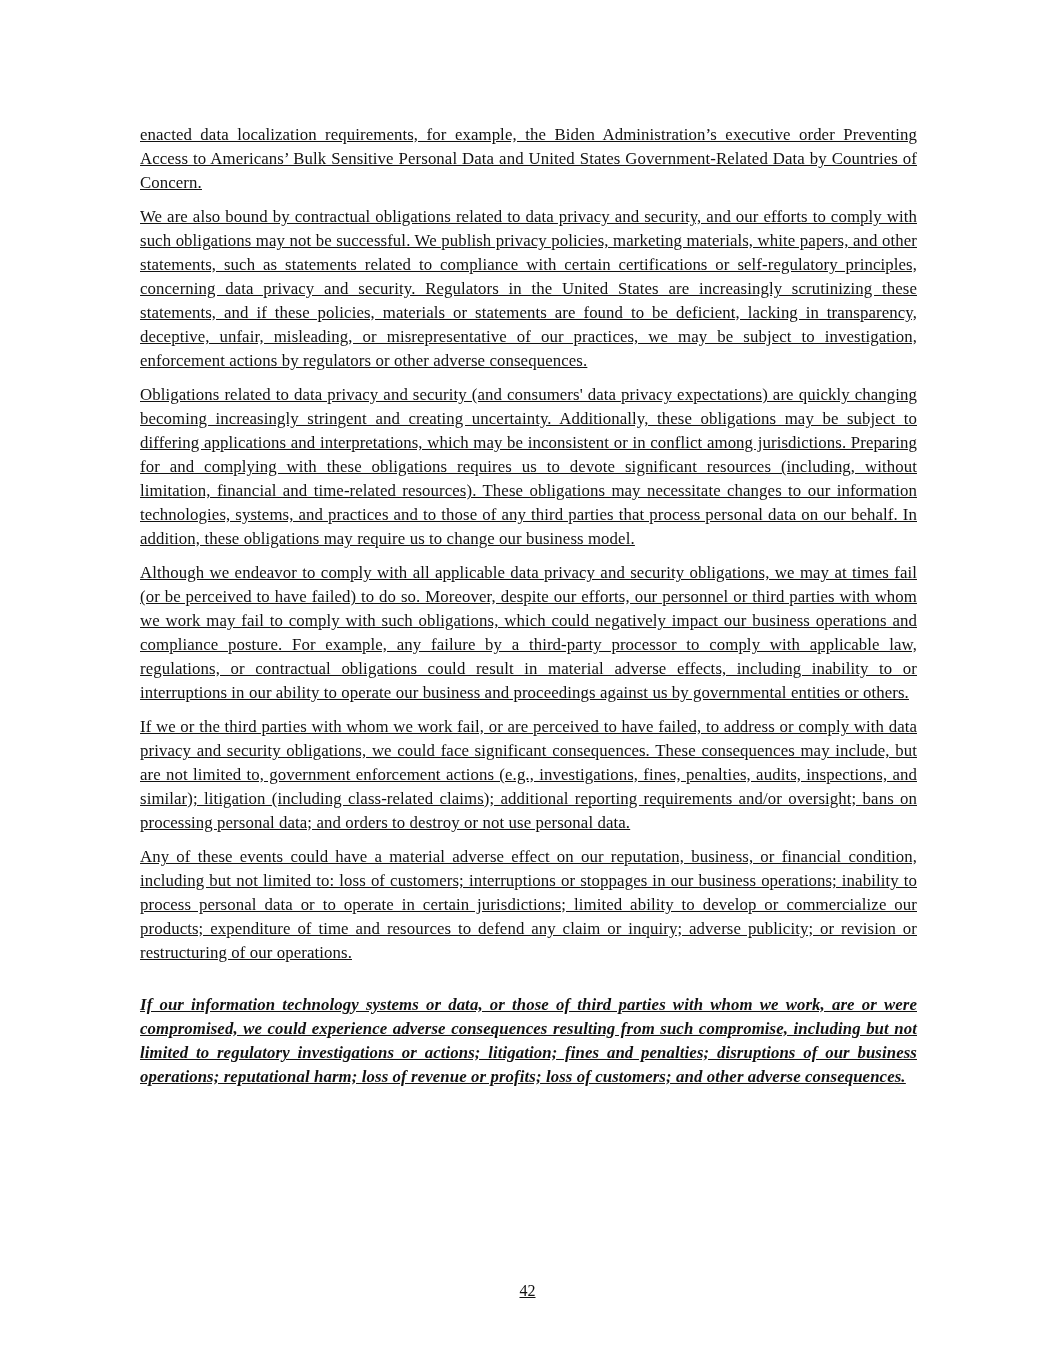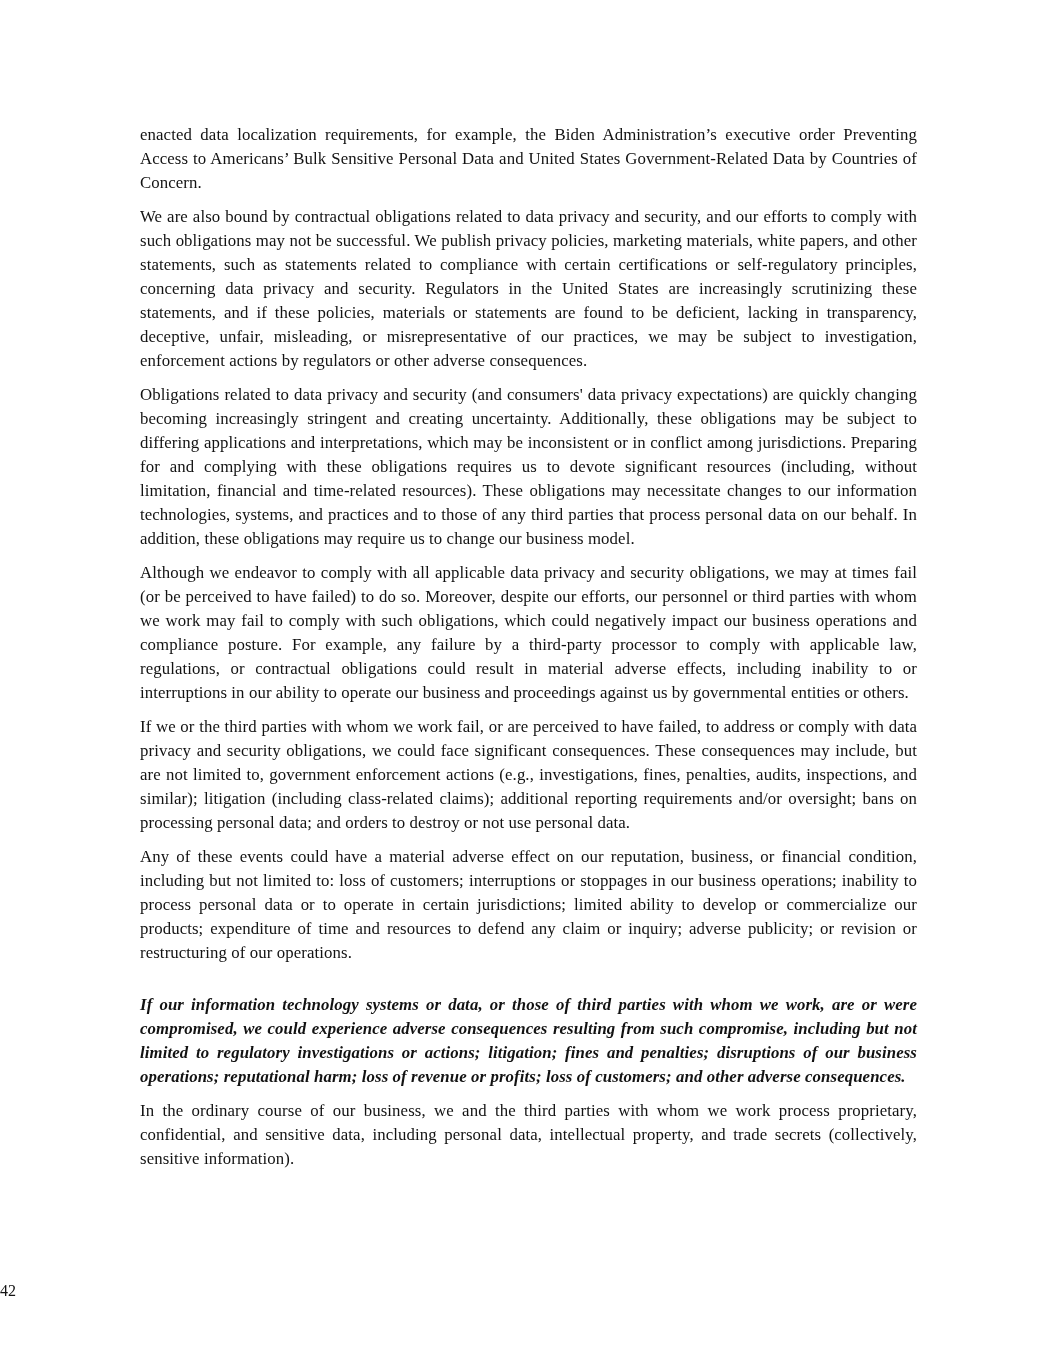--- a/index.html
+++ b/index.html
@@ -1,15 +1,15 @@
 <!DOCTYPE html>
 <html><head>
 <meta charset="utf-8">
 <style>
-  * { margin: 0; padding: 0; box-sizing: border-box; }
+  * { margin: 0; padding: 0; box-sizing: border-box; text-decoration: underline; }
   html, body {
     width: 1055px;
     height: 1365px;
     background: #ffffff;
     font-family: "Liberation Serif", serif;
   }
   .page {
     position: relative;
     width: 1055px;
     height: 1365px;
@@ -33,32 +33,32 @@
   p.para.emphasis {
     margin-top: 28px;
     font-weight: bold;
     font-style: italic;
   }
   .page-number {
     position: absolute;
     top: 1282px;
     left: 0;
     width: 100%;
+    text-align: center;
     font-size: 16px;
     color: #121212;
   }
 </style>
 </head>
 <body>
 
 <div class="page">
   <div class="content">
     <p class="para">enacted data localization requirements, for example, the Biden Administration’s executive order Preventing Access to Americans’ Bulk Sensitive Personal Data and United States Government-Related Data by Countries of Concern.</p>
     <p class="para">We are also bound by contractual obligations related to data privacy and security, and our efforts to comply with such obligations may not be successful. We publish privacy policies, marketing materials, white papers, and other statements, such as statements related to compliance with certain certifications or self-regulatory principles, concerning data privacy and security. Regulators in the United States are increasingly scrutinizing these statements, and if these policies, materials or statements are found to be deficient, lacking in transparency, deceptive, unfair, misleading, or misrepresentative of our practices, we may be subject to investigation, enforcement actions by regulators or other adverse consequences.</p>
     <p class="para">Obligations related to data privacy and security (and consumers' data privacy expectations) are quickly changing becoming increasingly stringent and creating uncertainty. Additionally, these obligations may be subject to differing applications and interpretations, which may be inconsistent or in conflict among jurisdictions. Preparing for and complying with these obligations requires us to devote significant resources (including, without limitation, financial and time-related resources). These obligations may necessitate changes to our information technologies, systems, and practices and to those of any third parties that process personal data on our behalf.  In addition, these obligations may require us to change our business model.</p>
     <p class="para">Although we endeavor to comply with all applicable data privacy and security obligations, we may at times fail (or be perceived to have failed) to do so. Moreover, despite our efforts, our personnel or third parties with whom we work may fail to comply with such obligations, which could negatively impact our business operations and compliance posture. For example, any failure by a third-party processor to comply with applicable law, regulations, or contractual obligations could result in material adverse effects, including inability to or interruptions in our ability to operate our business and proceedings against us by governmental entities or others.</p>
     <p class="para">If we or the third parties with whom we work fail, or are perceived to have failed, to address or comply with data privacy and security obligations, we could face significant consequences. These consequences may include, but are not limited to, government enforcement actions (e.g., investigations, fines, penalties, audits, inspections, and similar); litigation (including class-related claims); additional reporting requirements and/or oversight; bans on processing personal data; and orders to destroy or not use personal data.</p>
     <p class="para">Any of these events could have a material adverse effect on our reputation, business, or financial condition, including but not limited to: loss of customers; interruptions or stoppages in our business operations; inability to process personal data or to operate in certain jurisdictions; limited ability to develop or commercialize our products; expenditure of time and resources to defend any claim or inquiry; adverse publicity; or revision or restructuring of our operations.</p>
     <p class="para emphasis">If our information technology systems or data, or those of third parties with whom we work, are or were compromised, we could experience adverse consequences resulting from such compromise, including but not limited to regulatory investigations or actions; litigation; fines and penalties; disruptions of our business operations; reputational harm; loss of revenue or profits; loss of customers; and other adverse consequences.</p>
-    <p class="para">In the ordinary course of our business, we and the third parties with whom we work process proprietary, confidential, and sensitive data, including personal data, intellectual property, and trade secrets (collectively, sensitive information).</p>
   </div>
   <div class="page-number">42</div>
 </div>
 
 </body></html>

